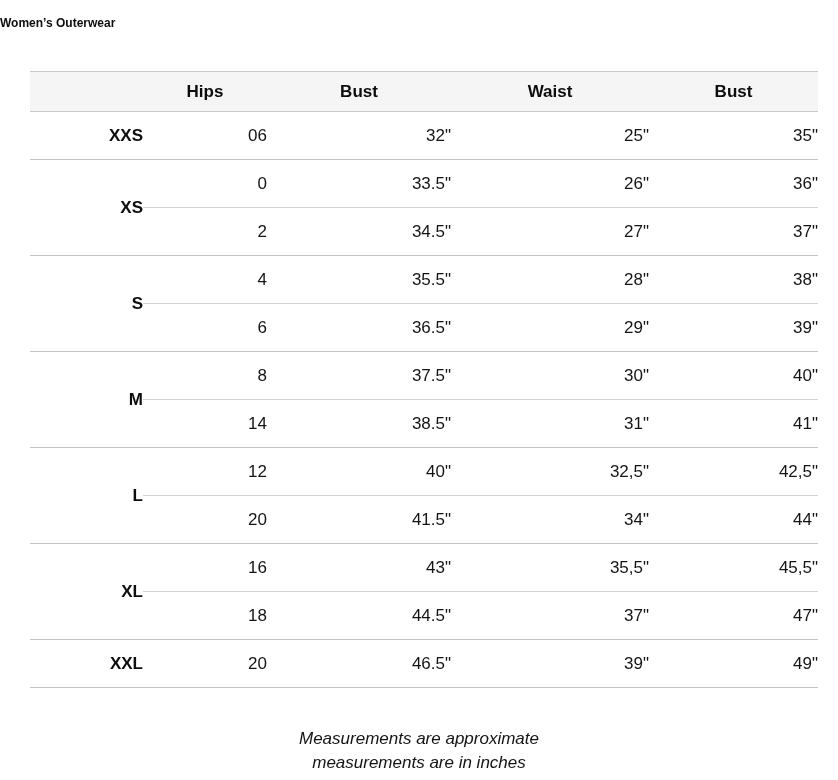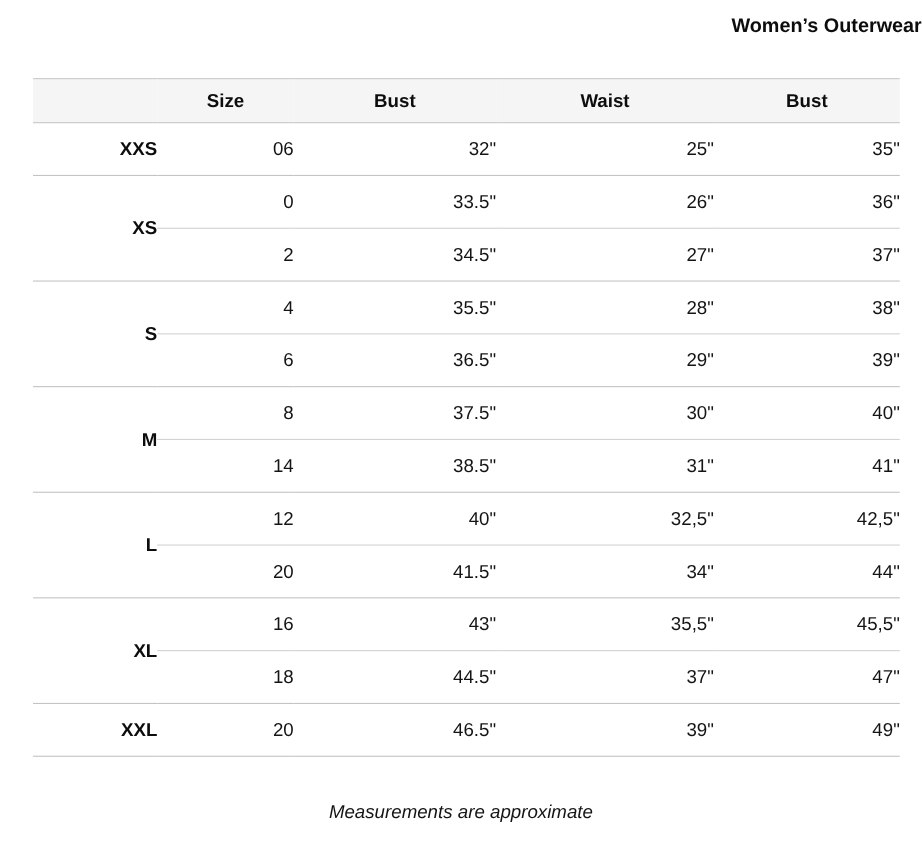--- a/index.html
+++ b/index.html
@@ -13,22 +13,22 @@
   html, body {
     margin: 0; padding: 0;
     width: 838px; height: 780px;
     background: #ffffff;
     font-family: "Liberation Sans", sans-serif;
     color: var(--text);
     overflow: hidden;
   }
   .page-title {
     padding-top: 12px;
-    text-align: right;
-    font-size: 18px;
+    text-align: left;
+    font-size: 12px;
     font-weight: 700;
     line-height: 22px;
     color: #0d0d0d;
   }
   table.size-chart {
     border-collapse: collapse;
     table-layout: fixed;
     width: 788px;
     margin: 37px 0 0 30px;
   }
@@ -75,21 +75,21 @@
   <colgroup>
     <col style="width:113px">
       <col style="width:124px">
       <col style="width:184px">
       <col style="width:198px">
       <col style="width:169px">
   </colgroup>
   <thead>
     <tr>
       <th></th>
-      <th>Size</th>
+      <th>Hips</th>
       <th>Bust</th>
       <th>Waist</th>
       <th>Bust</th>
     </tr>
   </thead>
   <tbody>
 
     <tr class="group-end">
       <th class="glabel">XXS</th>
       <td>06</td>
@@ -173,13 +173,14 @@
       <td>20</td>
       <td>46.5"</td>
       <td>39"</td>
       <td>49"</td>
     </tr>
   </tbody>
 </table>
 
 <div class="footer-notes">
   <div class="note-line1">Measurements are approximate</div>
+  <div class="note-line2">measurements are in inches</div>
 </div>
 
 </body></html>

